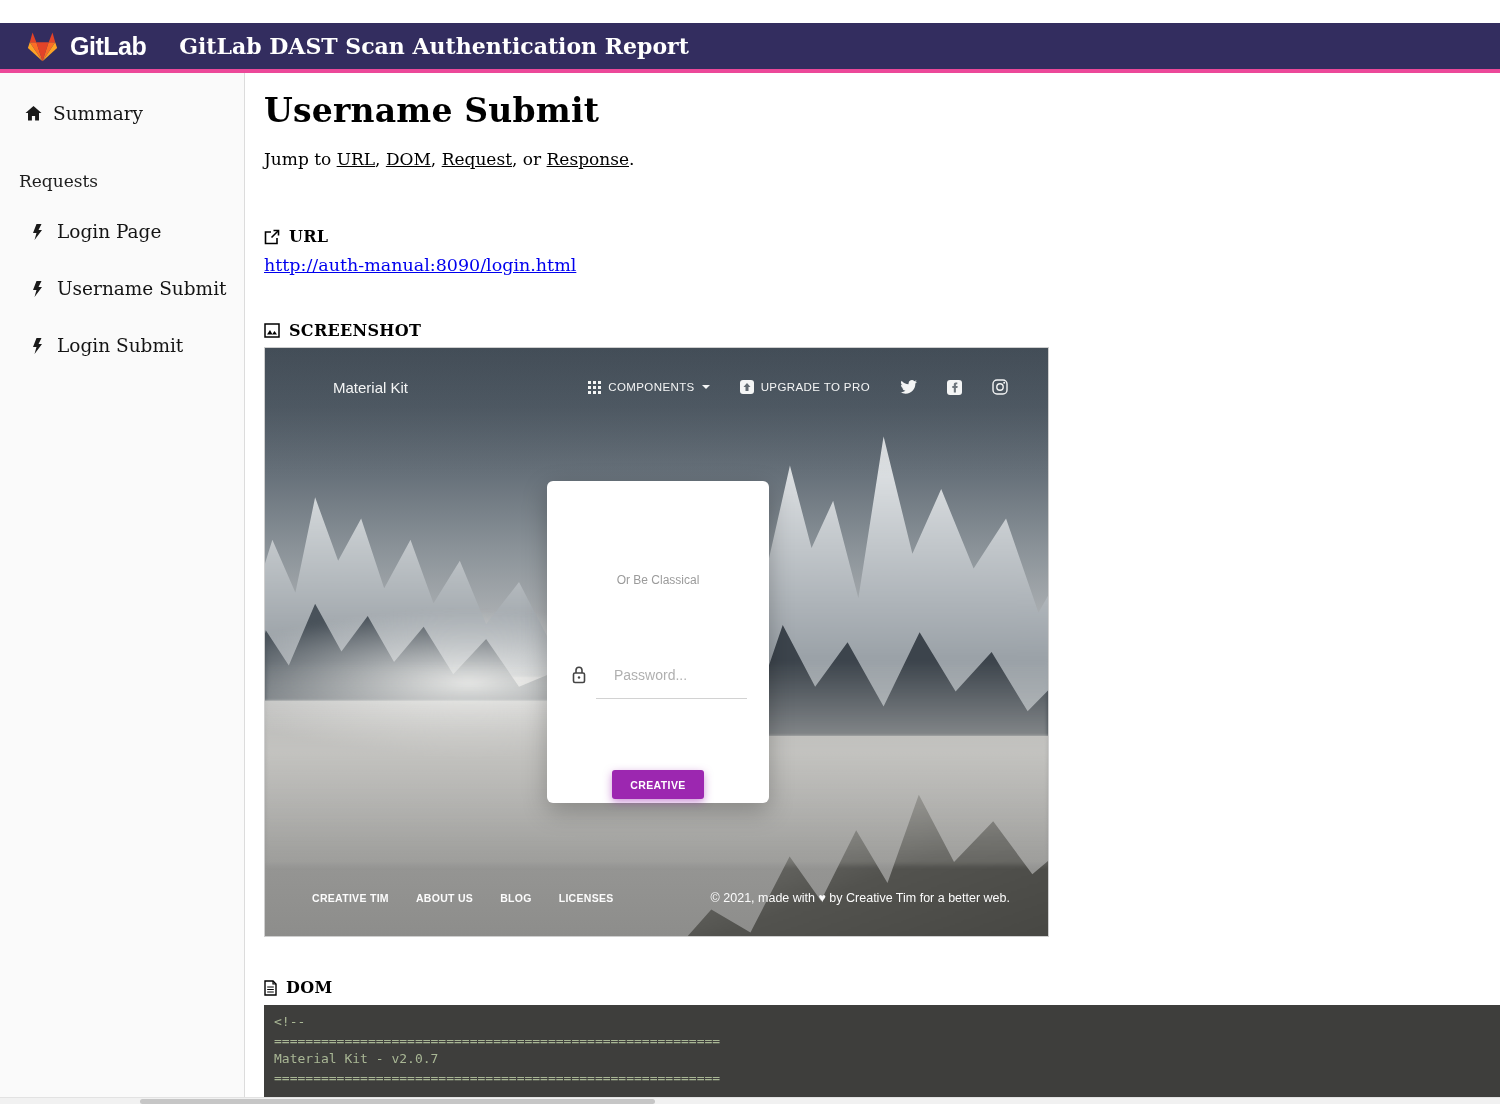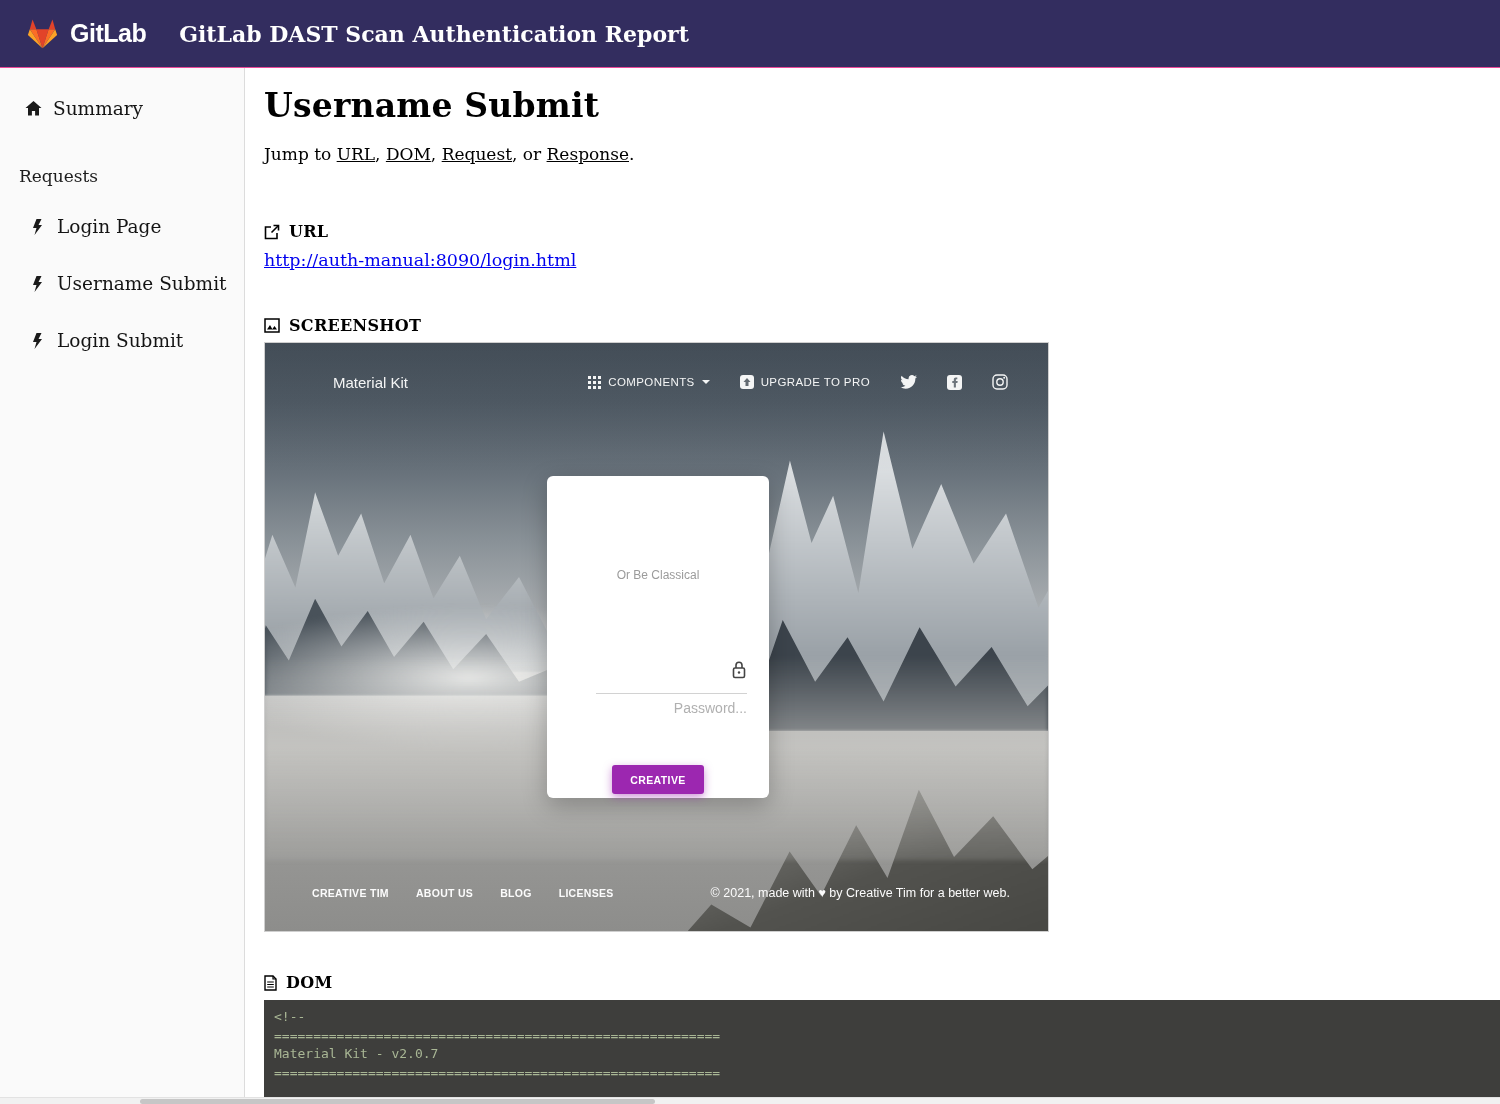--- a/index.html
+++ b/index.html
@@ -1,21 +1,21 @@
 <!DOCTYPE html>
 <html><head>
 <meta charset="utf-8">
 <style>
   * { margin:0; padding:0; box-sizing:border-box; }
   html,body { width:1500px; height:1104px; overflow:hidden; background:#fff;
               font-family:"DejaVu Serif", serif; }
 
   
-  .hdr { height:68px; background:#332d5f; border-bottom:1px solid #ec4899;
-         display:flex; align-items:center; padding:0 0 0 24px; }
+  .hdr { height:50px; background:#332d5f; border-bottom:4px solid #ec4899;
+         display:flex; align-items:center; padding:0 0 0 24px;margin-top:23px; }
   .hdr .tanuki { width:37px; height:35px; margin-right:9px; }
   .hdr .brand { color:#fff; font-family:"Liberation Sans", sans-serif;
                 font-size:25px; font-weight:600; letter-spacing:-0.5px; }
   .hdr .rpt-title { color:#fff; font-size:22px; font-weight:700; margin-left:33px; }
 
   
   .page { display:flex; height:1034px; }
   .sidebar { width:245px; background:#fafafa; border-right:1px solid #dcdcdc;
              flex-shrink:0; padding-top:26px; }
   .content { flex:1; padding:18px 0 0 19px; position:relative; }
@@ -90,21 +90,21 @@
       box-shadow:0 14px 26px -8px rgba(156,39,176,.55); text-align:center; }
   .login-title { margin-top:25px; color:#fff; font-size:17px; font-weight:700;
       font-family:"DejaVu Serif", serif; }
   .login-socials { margin-top:22px; display:flex; justify-content:center; gap:28px;
       align-items:center; }
   .gplus { color:#fff; font-size:15px; font-weight:700;
       font-family:"Liberation Sans", sans-serif; cursor:pointer; }
   .classical { position:absolute; left:0; top:92px; width:100%; text-align:center;
       color:#9b9b9b; font-size:12px; }
   .pw-row { position:absolute; left:24px; top:184px; width:176px; }
-  .pw-inner { display:flex; align-items:flex-end; gap:20px;flex-direction:column; }
+  .pw-inner { display:flex; align-items:flex-end; gap:27px; }
   .pw-text { color:#b0b0b0; font-size:14px; padding-bottom:2px; }
   .pw-line { position:absolute; left:25px; top:33px; width:151px; height:1px; background:#d2d2d2; }
   .continue-btn { position:absolute; left:65px; top:289px; width:92px; height:29px;
       background:#9c27b0; border:none; border-radius:3px; color:#fff; font-size:10.5px;
       font-weight:700; letter-spacing:.4px; font-family:"Liberation Sans", sans-serif;
       box-shadow:0 3px 8px rgba(156,39,176,.5); cursor:pointer; }
   .shot-footer { position:absolute; left:0; bottom:0; width:100%; height:76px;
       display:flex; align-items:center; padding:0 38px 0 47px; color:#fcfcfc; }
   .foot-links { display:flex; gap:27px; }
   .foot-link { font-size:10.5px; font-weight:700; letter-spacing:.3px; cursor:pointer; }

